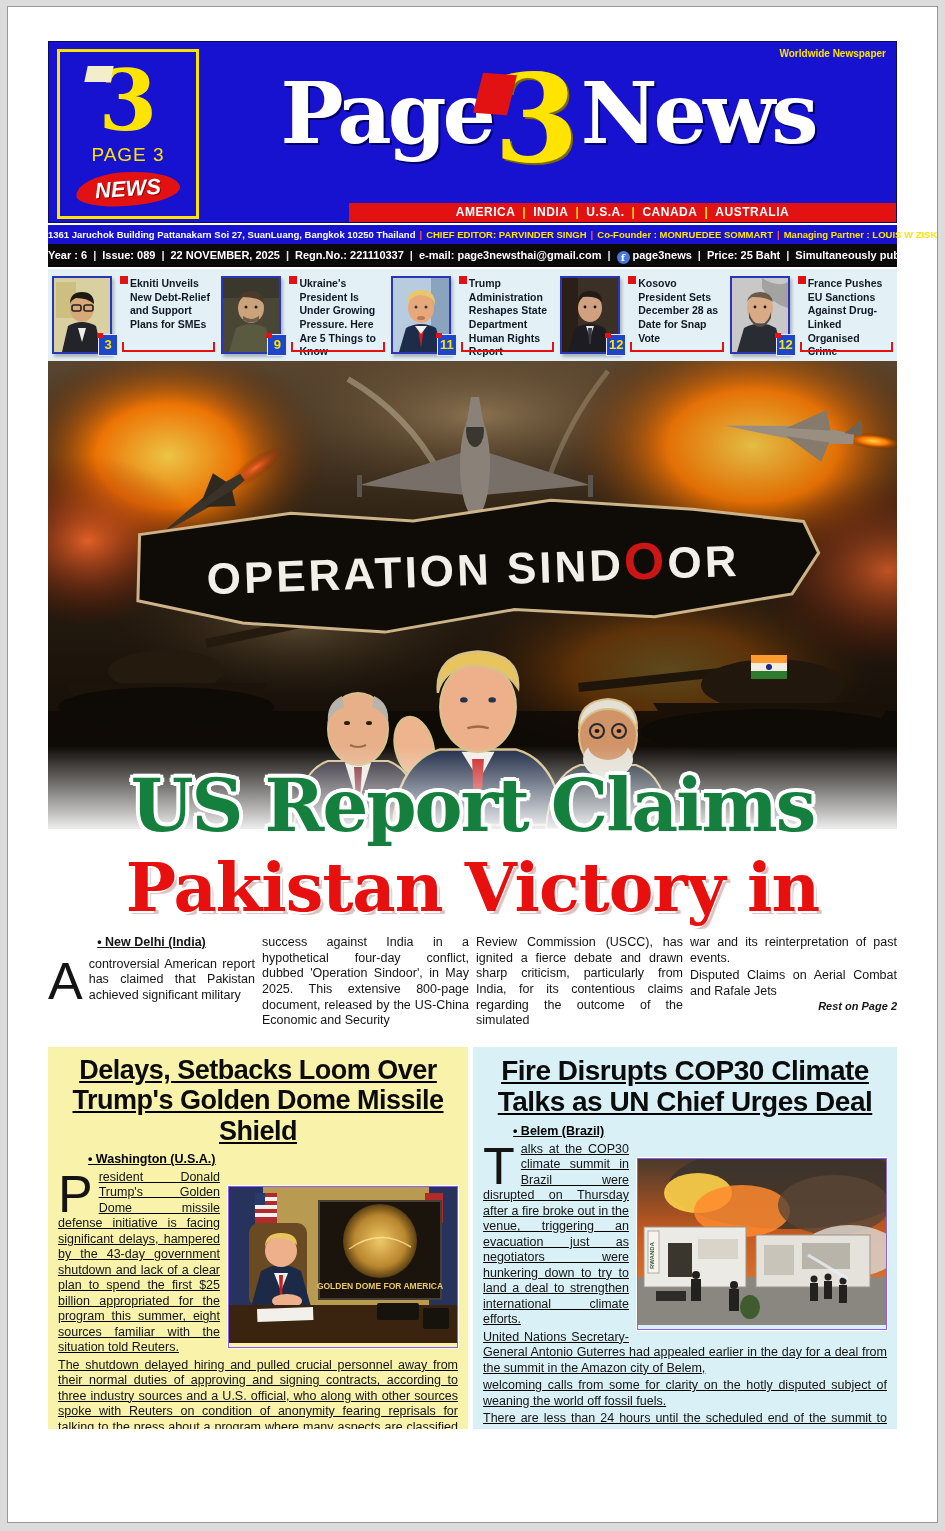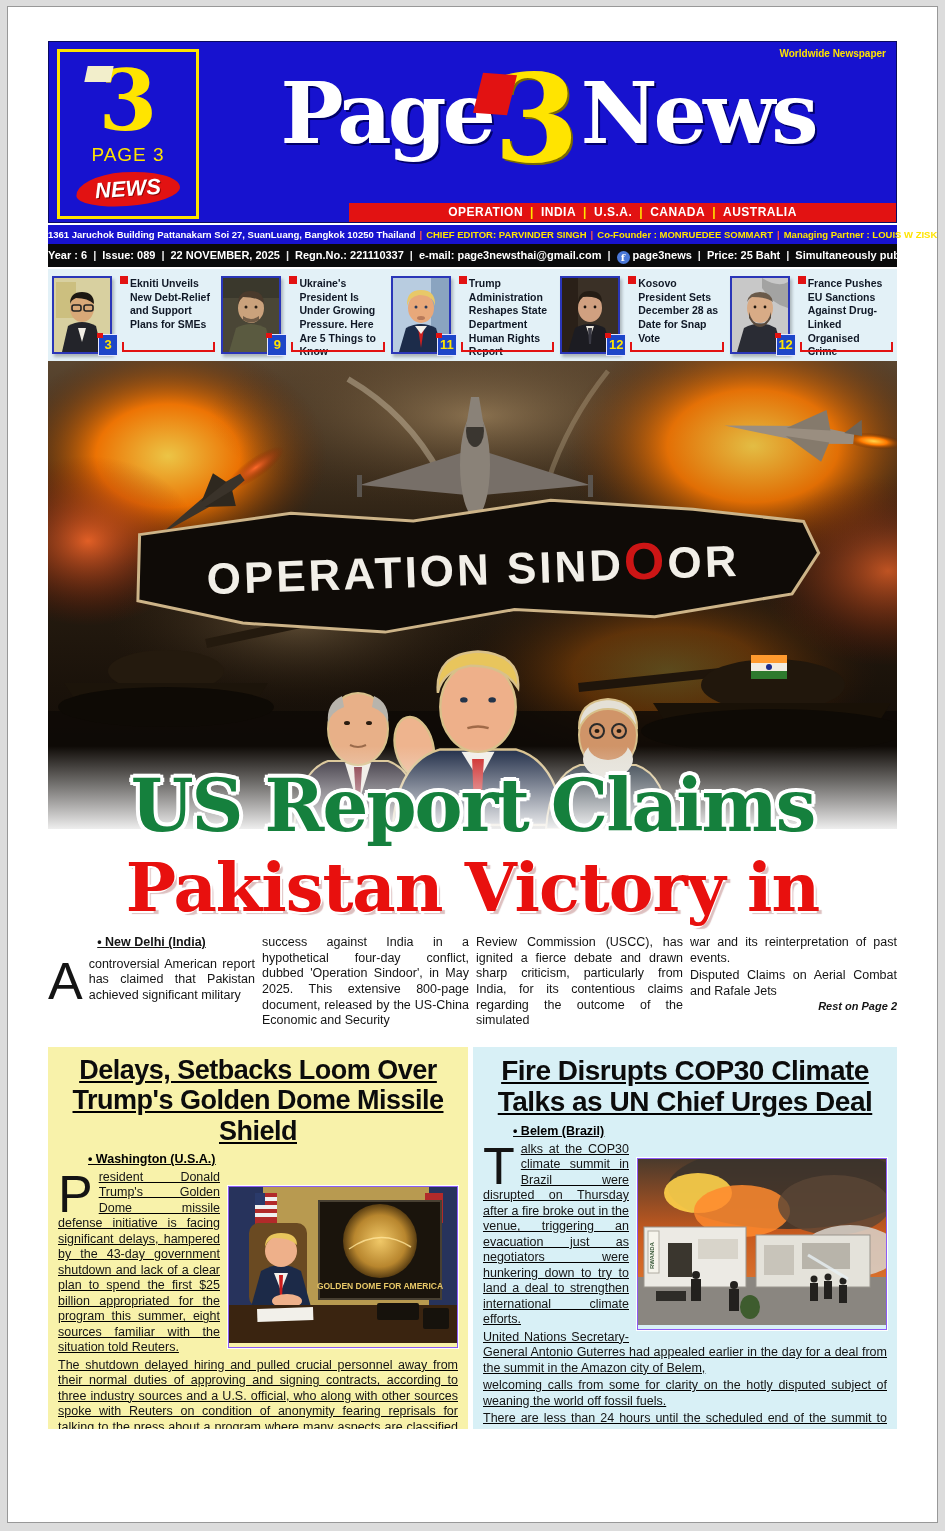--- a/index.html
+++ b/index.html
@@ -78,21 +78,21 @@
         <span class="brush"></span>
         <div class="txt">NEWS</div>
       </div>
     </div>
     <div class="mast-right">
       <div class="tagline">Worldwide Newspaper</div>
       <div class="paper-title">
         <span class="p1">Page</span><span class="t3"><span class="notch"></span><span>3</span></span><span class="p2">News</span>
       </div>
       <div class="country-strip">
-        <span>OPERATION</span><span class="sep">|</span><span>INDIA</span><span class="sep">|</span><span>U.S.A.</span><span class="sep">|</span><span>CANADA</span><span class="sep">|</span><span>AUSTRALIA</span>
+        <span>AMERICA</span><span class="sep">|</span><span>INDIA</span><span class="sep">|</span><span>U.S.A.</span><span class="sep">|</span><span>CANADA</span><span class="sep">|</span><span>AUSTRALIA</span>
       </div>
     </div>
   </div>
 
   <div class="address-bar">
     <span>1361 Jaruchok Building Pattanakarn Soi 27, SuanLuang, Bangkok 10250 Thailand</span><span class="sep">|</span><span class="y">CHIEF EDITOR: PARVINDER SINGH</span><span class="sep">|</span><span class="y">Co-Founder : MONRUEDEE SOMMART</span><span class="sep">|</span><span class="y">Managing Partner : LOUIS W ZISKIN</span>
   </div>
 
   <div class="info-bar">
     <span>Year : 6</span><span class="sep">|</span><span>Issue: 089</span><span class="sep">|</span><span>22 NOVEMBER, 2025</span><span class="sep">|</span><span>Regn.No.: 221110337</span><span class="sep">|</span><span>e-mail: page3newsthai@gmail.com</span><span class="sep">|</span><span class="fb">f</span><span>page3news</span><span class="sep">|</span><span>Price: 25 Baht</span><span class="sep">|</span><span>Simultaneously published in Thailand, USA, Canada</span>

